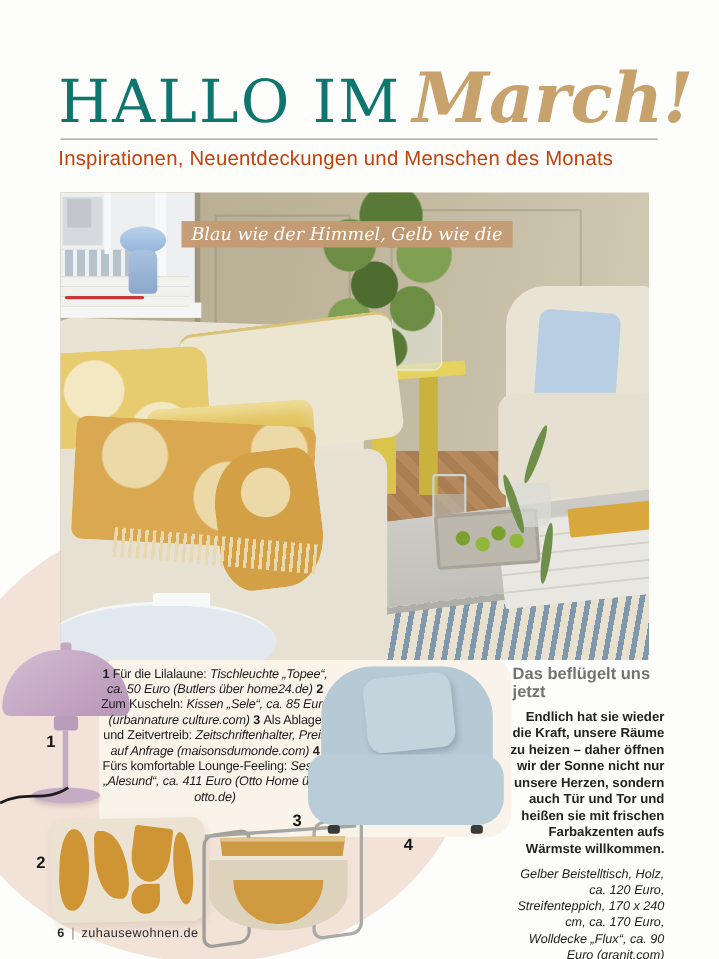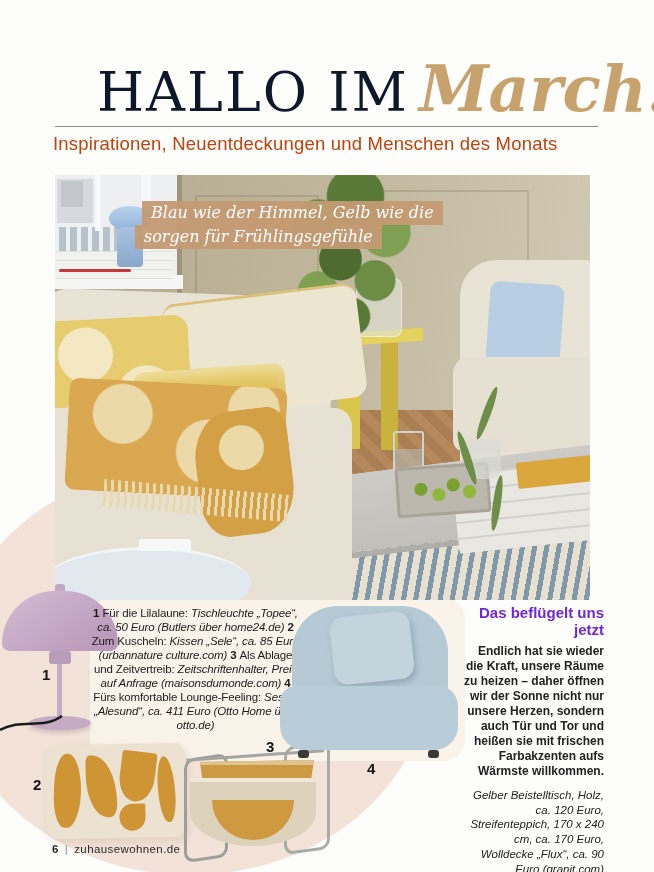--- a/index.html
+++ b/index.html
@@ -2,21 +2,21 @@
 <html><head>
 <meta charset="utf-8">
 <style>
   html,body{margin:0;padding:0;}
   body{width:654px;height:872px;position:relative;background:#fdfdfb;overflow:hidden;
        font-family:"Liberation Sans",sans-serif;color:#1e1e1e;}
   .abs{position:absolute;}
 
   
   .masthead{left:53px;top:52px;width:560px;white-space:nowrap;}
-  .title-main{font-family:"DejaVu Serif",serif;font-size:54px;letter-spacing:2px;color:#0f172a;font-weight:400;margin-left:44px;}
+  .title-main{font-family:"DejaVu Serif",serif;font-size:54px;letter-spacing:2px;color:#0f766e;font-weight:400;}
   .title-accent{font-family:"DejaVu Serif",serif;font-style:italic;font-size:63px;font-weight:600;margin-left:10px;}
   .rule{left:55px;top:126px;width:543px;height:1px;background:#8f8f8f;}
   .subtitle{left:53px;top:133px;font-size:18.5px;letter-spacing:.2px;color:#c2410c;}
 
   
   .photo{left:55px;top:175px;width:535px;height:425px;overflow:hidden;
          background:linear-gradient(100deg,#b3aa90 0%,#bdb49a 40%,#cac2ab 75%,#d4ccb6 100%);}
   .seam{left:122px;top:0;width:5px;height:425px;background:rgba(90,80,58,.28);}
   .panel{border:2px solid rgba(110,100,72,.22);border-radius:2px;}
   .chair-rail{left:127px;top:250px;width:408px;height:3px;background:rgba(110,100,72,.25);}
@@ -83,34 +83,34 @@
                          radial-gradient(circle at 62% 40%,#7aa12f 0 6px,transparent 7px),
                          radial-gradient(circle at 80% 58%,#8fb73a 0 6px,transparent 7px);}
   .bookstack{left:400px;top:292px;width:138px;height:80px;background:#e9e7e1;border-radius:3px;transform:rotate(-6deg);
         background-image:linear-gradient(#00000018 2px,transparent 2px);background-size:100% 16px;}
   .ybook{left:462px;top:284px;width:76px;height:26px;background:#d9a73c;border-radius:2px;transform:rotate(-6deg);}
   .cvase{left:412px;top:264px;width:34px;height:40px;background:rgba(216,220,214,.7);border-radius:4px 4px 10px 10px;}
   .sprig{width:8px;height:56px;background:#6d8f49;border-radius:50%;}
   .roundtable{left:-12px;top:372px;width:208px;height:70px;background:#e2e9ee;border-radius:50%;border-top:3px solid #f3f6f8;}
   .whiteobj{left:84px;top:364px;width:52px;height:12px;background:#f7f9f9;border-radius:2px;}
 
-  .caption{left:80px;top:26px;width:317px;}
+  .caption{left:103px;top:26px;width:317px;}
   .strip{display:table;font-family:"DejaVu Serif",serif;font-style:italic;font-size:16px;
          color:#fff;background:rgba(196,154,116,.96);padding:2px 9px 3px;line-height:1.2;}
 
   
   .blob{left:-50px;top:465px;width:480px;height:410px;border-radius:50%;background:#f2e2d8;}
   .creambox{left:90px;top:597px;width:375px;height:164px;background:#faf3ea;border-radius:22px;}
 
   .prod-text{left:88px;top:606px;width:215px;font-size:11.5px;line-height:1.22;text-align:center;letter-spacing:-.15px;color:#1c1c1c;}
   .prod-text b{font-weight:bold;}
   .prod-text i{font-style:italic;}
 
   .sidebar{left:460px;top:604px;width:144px;}
-  .sb-head{font-size:15px;font-weight:bold;margin:0 0 6px 6px;text-align:right;color:#6d28d9;}
+  .sb-head{font-size:15px;font-weight:bold;margin:0 0 6px 6px;text-align:left;color:#737373;}
   .sb-body{font-size:12px;line-height:1.25;text-align:right;color:#222;font-weight:bold;}
   .sb-credits{font-size:11.5px;line-height:1.28;text-align:right;font-style:italic;color:#222;margin-top:9px;}
 
   .num{font-size:15px;font-weight:bold;color:#151515;}
 
   
   .lampP{left:2px;top:584px;width:122px;height:152px;}
   .lamp-nub{left:53px;top:0;width:10px;height:10px;background:#c3a6c3;border-radius:3px;}
   .lamp-dome{left:0;top:7px;width:116px;height:60px;background:linear-gradient(145deg,#d4bcd3,#b795b7);border-radius:58px 58px 8px 8px;}
   .lamp-neck{left:47px;top:67px;width:22px;height:13px;background:#b99cb9;border-radius:3px;}
@@ -217,21 +217,20 @@
   <div class="abs pillow-yellow"></div>
   <div class="abs sofaL-seat"></div>
   <div class="abs throw"></div>
   <div class="abs throw-fold"></div>
   <div class="abs fringe"></div>
   <div class="abs roundtable"></div>
   <div class="abs whiteobj"></div>
 
   <div class="abs caption">
     <span class="strip" style="margin-left:7px;">Blau wie der Himmel, Gelb wie die</span>
-    <span class="strip">sorgen für Frühlingsgefühle</span>
   </div>
 </div>
 
 <div class="abs lampP">
   <div class="abs lamp-nub"></div>
   <div class="abs lamp-dome"></div>
   <div class="abs lamp-neck"></div>
   <div class="abs lamp-stem"></div>
   <div class="abs lamp-base"></div>
 </div>

